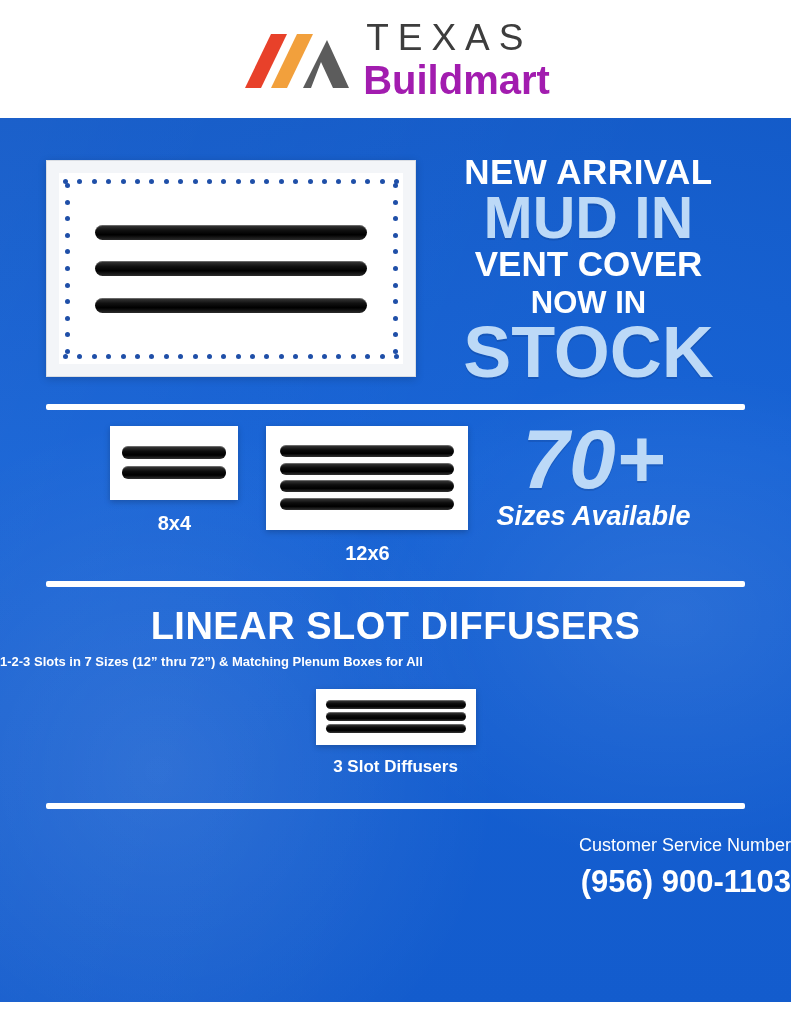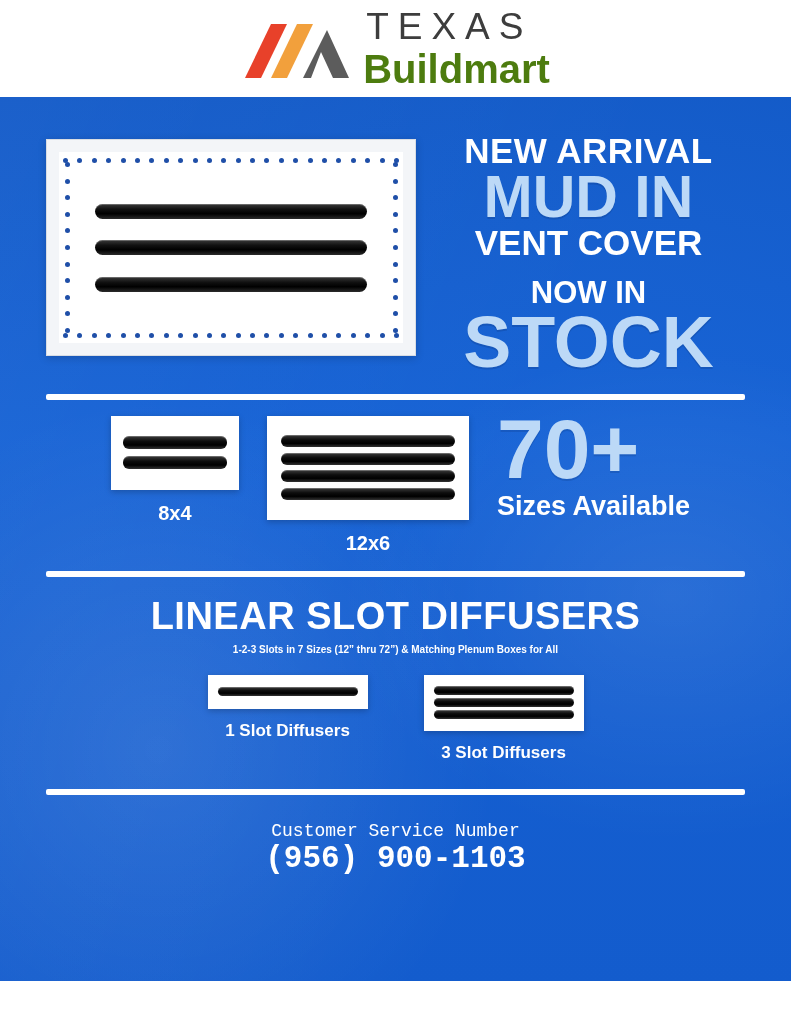--- a/index.html
+++ b/index.html
@@ -10,21 +10,21 @@
   body {
     width: 791px;
     height: 1024px;
     font-family: "Liberation Sans", sans-serif;
     overflow: hidden;
     position: relative;
   }
 
   
   .header {
-    height: 97px;
+    height: 118px;
     background: #ffffff;
     display: flex;
     align-items: center;
     justify-content: center;
   }
   .logo {
     display: flex;
     align-items: center;
     gap: 14px;
   }
@@ -44,21 +44,21 @@
   .logo-texas {
     font-size: 37px;
     letter-spacing: 9px;
     color: #3d3d3d;
     font-weight: 400;
     padding-left: 3px;
   }
   .logo-buildmart {
     font-size: 40px;
     font-weight: bold;
-    color: #4d7c0f;
+    color: #a21caf;
     letter-spacing: 0px;
     margin-top: 4px;
   }
 
   
   .poster {
     position: relative;
     width: 791px;
     height: 906px;
     background:
@@ -146,21 +146,21 @@
     font-size: 35px; font-weight: bold; letter-spacing: 0.5px; line-height: 1.05;
   }
   .hero-l2 {
     font-size: 59px; font-weight: bold; color: #bcd9f7; line-height: 1.0; margin-top: -2px;
     text-shadow: 0 2px 0 rgba(10,50,120,0.25);
   }
   .hero-l3 {
     font-size: 35px; font-weight: bold; line-height: 1.05; margin-top: -2px;
   }
   .hero-l4 {
-    font-size: 31px; font-weight: bold; line-height: 1.1; margin-top: 14px;
+    font-size: 31px; font-weight: bold; line-height: 1.1; margin-top: 3px;
   }
   .hero-l5 {
     font-size: 72px; font-weight: bold; color: #bcd9f7; line-height: 1.0; margin-top: -4px;
     text-shadow: 0 2px 0 rgba(10,50,120,0.25);
   }
 
   
   .divider {
     height: 6px;
     background: #ffffff;
@@ -206,22 +206,24 @@
   }
   .frame-8x4 .blade { height: 13px; }
   .frame-12x6 .blade { height: 12px; }
   .prod-label {
     color: #ffffff;
     font-size: 20px;
     font-weight: bold;
     margin-top: 12px;
   }
   .count-block {
+    text-align: center;
     padding-left: 10px;
     margin-top: -6px;
+    font-style: italic;
   }
   .count-num {
     font-size: 84px;
     font-weight: bold;
     color: #bcd9f7;
     line-height: 0.95;
     text-shadow: 0 2px 0 rgba(10,50,120,0.22);
   }
   .count-sub {
     font-size: 27px;
@@ -233,23 +235,23 @@
   
   .lin-title {
     text-align: center;
     color: #ffffff;
     font-size: 38px;
     font-weight: bold;
     letter-spacing: 0.5px;
     margin-top: 18px;
   }
   .lin-sub {
-    text-align: center;
-    color: #ffffff;
-    font-size: 10px;
+    text-align: left;
+    color: #ffffff;
+    font-size: 13px;
     font-weight: bold;
     margin-top: 6px;
   }
   .lin-row {
     display: flex;
     justify-content: center;
     align-items: flex-start;
     gap: 56px;
     margin-top: 20px;
   }
@@ -269,33 +271,33 @@
   .lin-frame .blade { height: 9px; border-radius: 5px; }
   .lin-label {
     color: #ffffff;
     font-size: 17px;
     font-weight: bold;
     margin-top: 12px;
   }
 
   
   .footer {
-    text-align: center;
+    text-align: right;
     margin-top: 26px;
-    font-family: Liberation Mono, monospace;
   }
   .cs-label {
     color: #ffffff;
     font-size: 18px;
     font-weight: normal;
   }
   .cs-phone {
     color: #ffffff;
     font-size: 31px;
     font-weight: bold;
+    margin-top: 8px;
   }
   .bottom-strip {
     position: absolute;
     left: 0; right: 0; bottom: 0;
     height: 22px;
     background: #ffffff;
   }
 </style>
 </head>
 <body>
@@ -443,26 +445,20 @@
       <div class="count-sub">Sizes Available</div>
     </div>
   </div>
 
   <div class="divider"></div>
 
   <div class="lin-title">LINEAR SLOT DIFFUSERS</div>
   <div class="lin-sub">1-2-3 Slots in 7 Sizes (12” thru 72”) &amp; Matching Plenum Boxes for All</div>
 
   <div class="lin-row">
-    <div class="lin-item">
-      <div class="lin-frame lin-1">
-        <div class="blade"></div>
-      </div>
-      <div class="lin-label">1 Slot Diffusers</div>
-    </div>
 
 
     <div class="lin-item">
       <div class="lin-frame lin-3">
         <div class="blade"></div>
         <div class="blade"></div>
         <div class="blade"></div>
       </div>
       <div class="lin-label">3 Slot Diffusers</div>
     </div>

